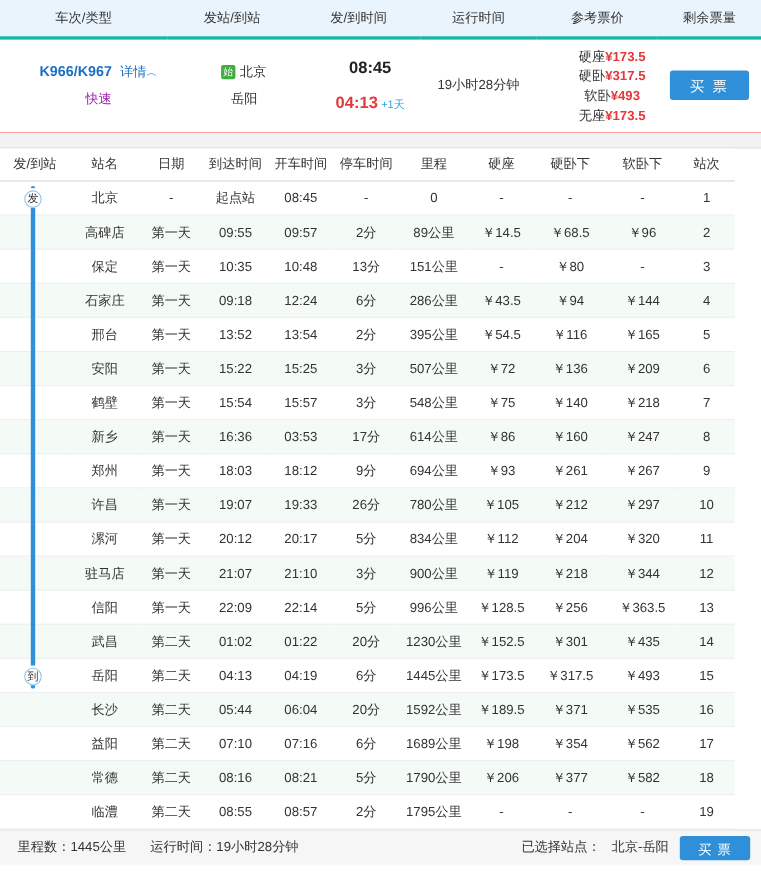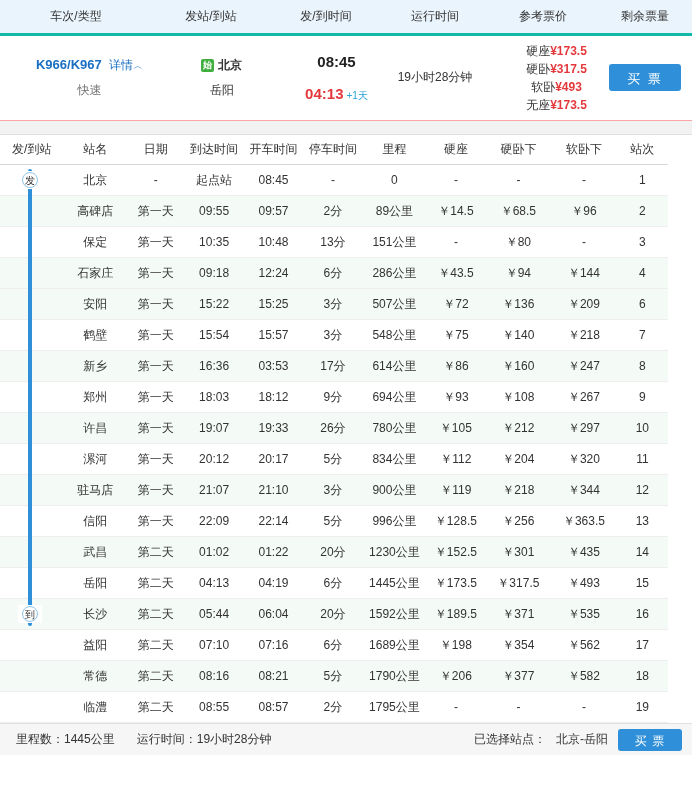--- a/index.html
+++ b/index.html
@@ -38,36 +38,36 @@
     font-weight: bold;
     font-size: 13px;
   }
   .train-detail {
     color: #1a6fc4;
     font-weight: normal;
     font-size: 12px;
     margin-left: 4px;
   }
   .caret { font-size: 10px; color: #1a6fc4; }
-  .train-type { color: #737373; margin-top: 8px; font-size: 12px; }
+  .train-type { color: #a21caf; margin-top: 8px; font-size: 12px; }
 
   .stat-cell { text-align: left; padding-left: 22px; }
   .sbadge {
     display: inline-block;
     width: 13px; height: 13px;
     line-height: 13px;
     text-align: center;
     background: #3fae3f;
     color: #fff;
     font-size: 9px;
     border-radius: 2px;
     margin-right: 4px;
     vertical-align: 1px;
   }
-  .stat-from { color: #333; font-size: 12px; font-weight: bold; }
+  .stat-from { color: #333; font-size: 12px; }
   .stat-to { color: #333; font-size: 12px; margin-top: 8px; padding-left: 1px; }
 
   .time-cell { text-align: left; padding-left: 22px; }
   .t-dep { color: #222; font-weight: bold; font-size: 15px; }
   .t-arr { color: #e4393c; font-weight: bold; font-size: 15px; margin-top: 15px; }
   .plus1 { color: #2aa3d8; font-size: 10px; font-weight: normal; margin-left: 3px; }
 
   .dur-cell { color: #333; font-size: 12px; }
 
   .price-cell { text-align: left; padding-left: 28px; line-height: 18px; }
@@ -313,20 +313,33 @@
             <td>第一天</td>
             <td>09:18</td>
             <td>12:24</td>
             <td>6分</td>
             <td>286公里</td>
             <td>￥43.5</td>
             <td>￥94</td>
             <td>￥144</td>
             <td>4</td>
           </tr>
+          <tr>
+            <td></td>
+            <td class="c-station">邢台</td>
+            <td>第一天</td>
+            <td>13:52</td>
+            <td>13:54</td>
+            <td>2分</td>
+            <td>395公里</td>
+            <td>￥54.5</td>
+            <td>￥116</td>
+            <td>￥165</td>
+            <td>5</td>
+          </tr>
           <tr class="alt">
             <td></td>
             <td class="c-station">安阳</td>
             <td>第一天</td>
             <td>15:22</td>
             <td>15:25</td>
             <td>3分</td>
             <td>507公里</td>
             <td>￥72</td>
             <td>￥136</td>
@@ -361,21 +374,21 @@
           </tr>
           <tr>
             <td></td>
             <td class="c-station">郑州</td>
             <td>第一天</td>
             <td>18:03</td>
             <td>18:12</td>
             <td>9分</td>
             <td>694公里</td>
             <td>￥93</td>
-            <td>￥108</td>
+            <td>￥261</td>
             <td>￥267</td>
             <td>9</td>
           </tr>
           <tr class="alt">
             <td></td>
             <td class="c-station">许昌</td>
             <td>第一天</td>
             <td>19:07</td>
             <td>19:33</td>
             <td>26分</td>

